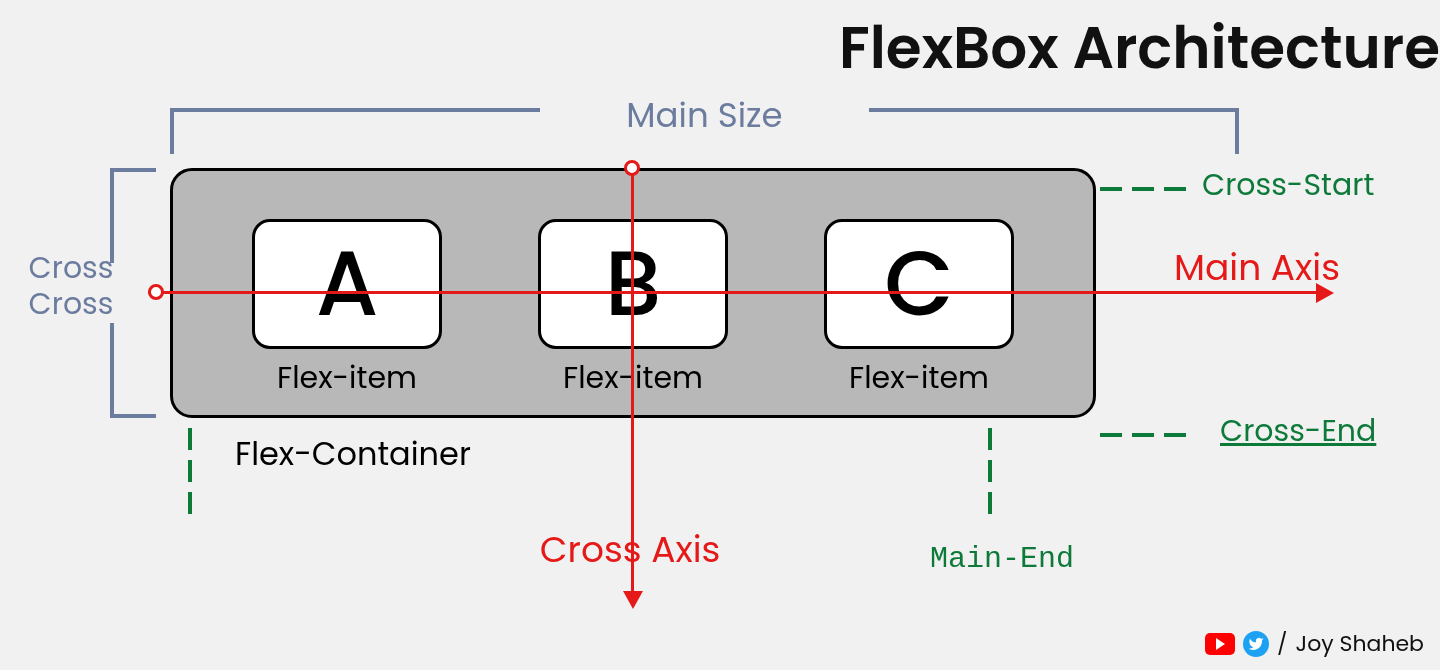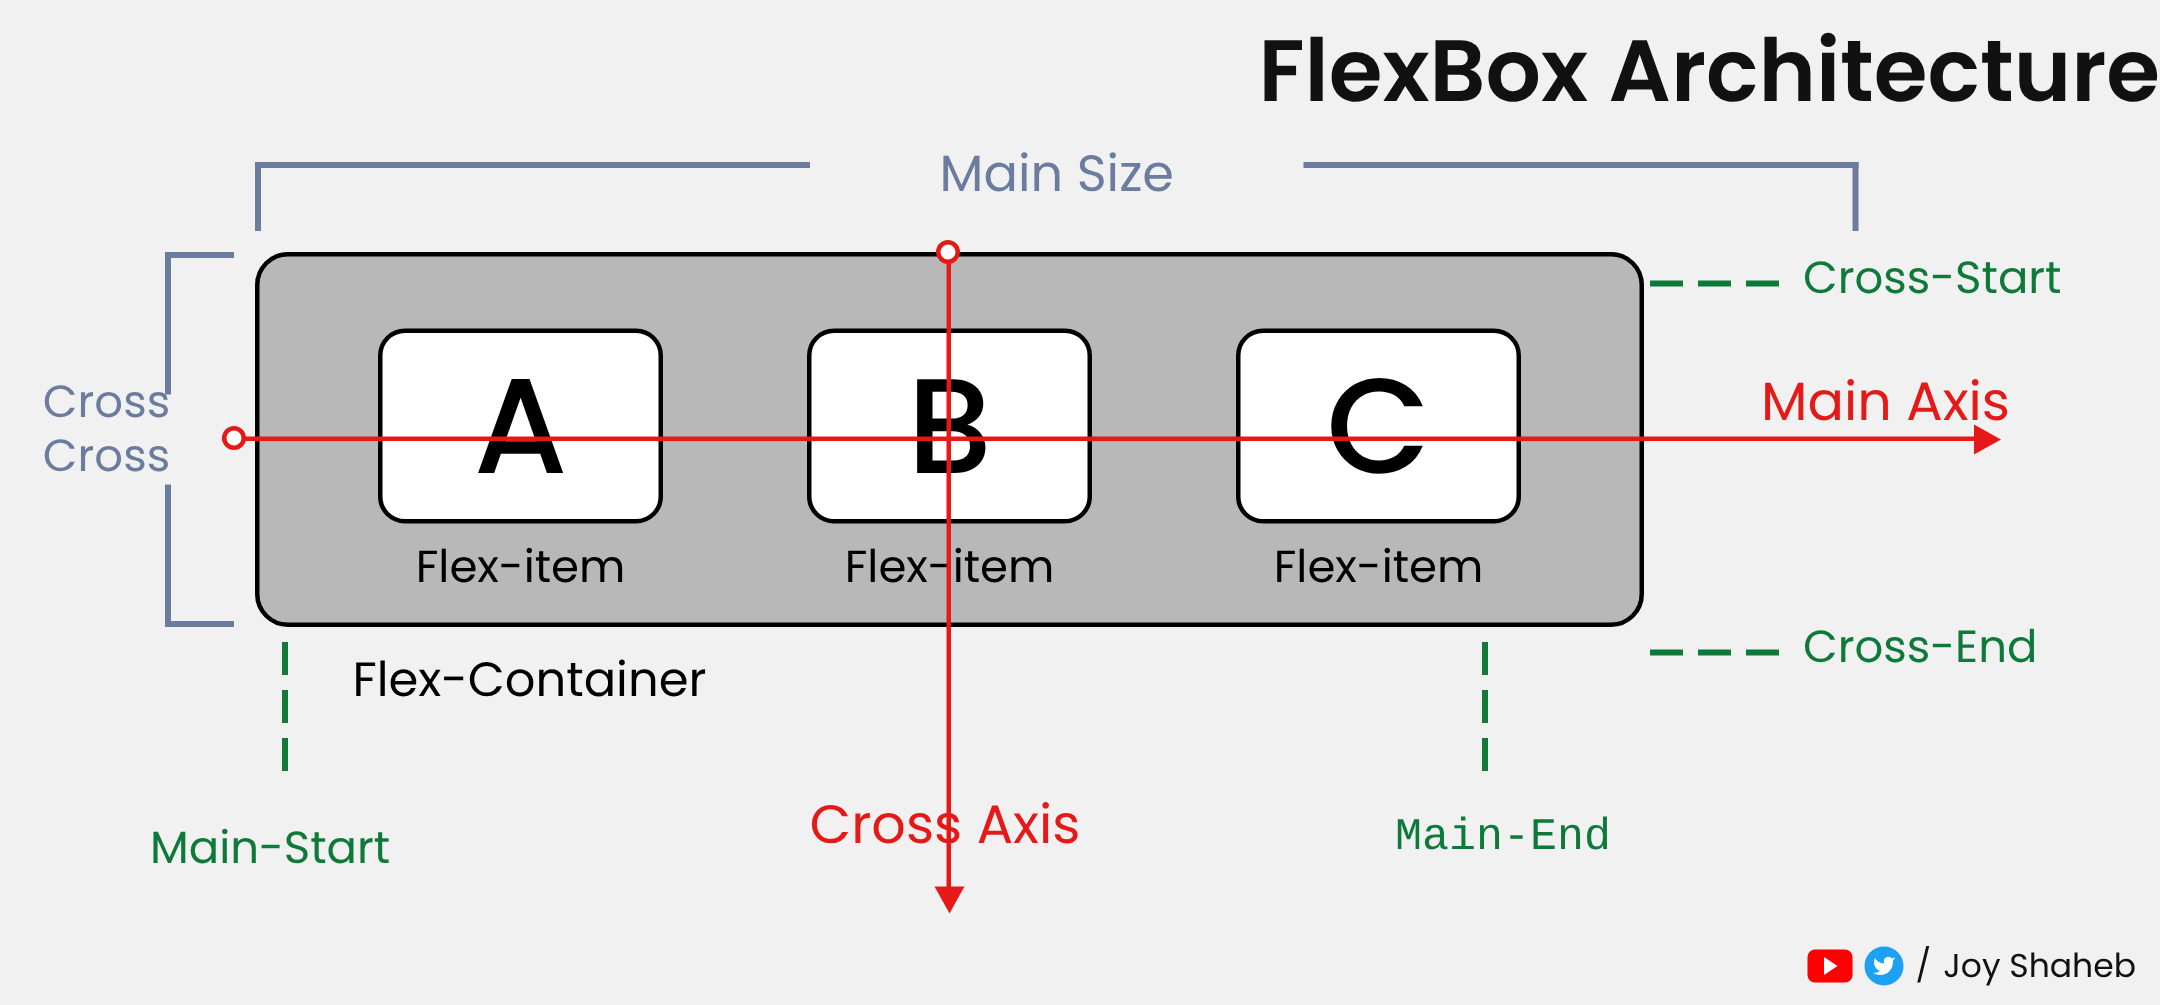--- a/index.html
+++ b/index.html
@@ -140,21 +140,21 @@
   }
   
   .dash { position:absolute; }
   .dash .seg { display:inline-block; background:#0e7a3a; }
   .dash.horiz .seg { width:22px; height:4px; margin-right:10px; vertical-align:middle; }
   .dash.vert .seg { width:4px; height:22px; margin-bottom:10px; display:block; }
   .green-label { font-size:30px; color:#0e7a3a; }
   .cross-start { left:1100px; top:166px; display:flex; align-items:center; }
   .cross-start .lbl { margin-left:6px; transform: translateY(-4px); }
   .cross-end   { left:1100px; top:412px; display:flex; align-items:center; }
-  .cross-end .lbl { margin-left:6px; transform: translateY(-4px); }
+  .cross-end .lbl { margin-left:24px; transform: translateY(-4px); text-decoration: underline; }
   .main-start-dash { left:188px; top:428px; }
   .main-start-lbl  { position:absolute; left:100px; top:542px; }
   .main-end-dash   { left:988px; top:428px; }
   .main-end-lbl    { position:absolute; left:930px; top:542px;font-family:Liberation Mono, monospace; }
   
   .credits {
     position:absolute; right:16px; bottom:10px;
     display:flex; align-items:center; gap:8px;
     font-size:22px; color:#111;
   }
@@ -232,21 +232,20 @@
       <span class="seg"></span>
       <span class="seg"></span>
     <span class="green-label lbl">Cross-End</span>
   </div>
 
   <div class="dash vert main-start-dash">
     <span class="seg"></span>
       <span class="seg"></span>
       <span class="seg"></span>
   </div>
-  <div class="green-label main-start-lbl">Main-Start</div>
 
   <div class="dash vert main-end-dash">
     <span class="seg"></span>
       <span class="seg"></span>
       <span class="seg"></span>
   </div>
   <div class="green-label main-end-lbl">Main-End</div>
 
   <div class="credits">
     <span class="icon yt"></span>

